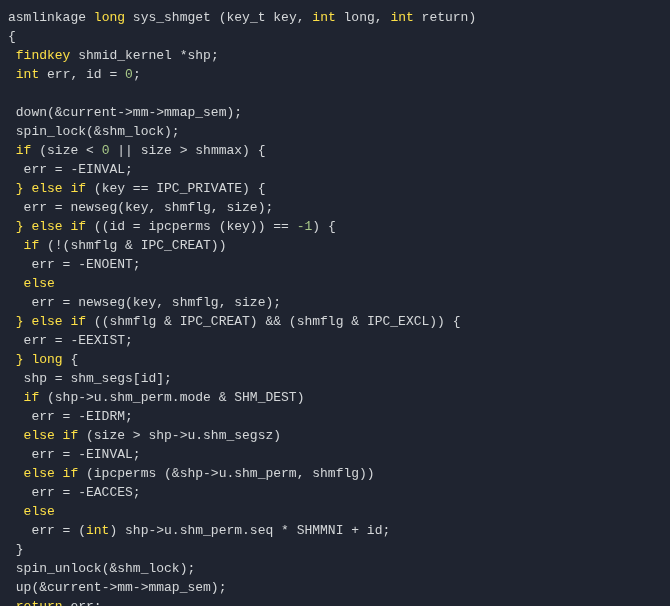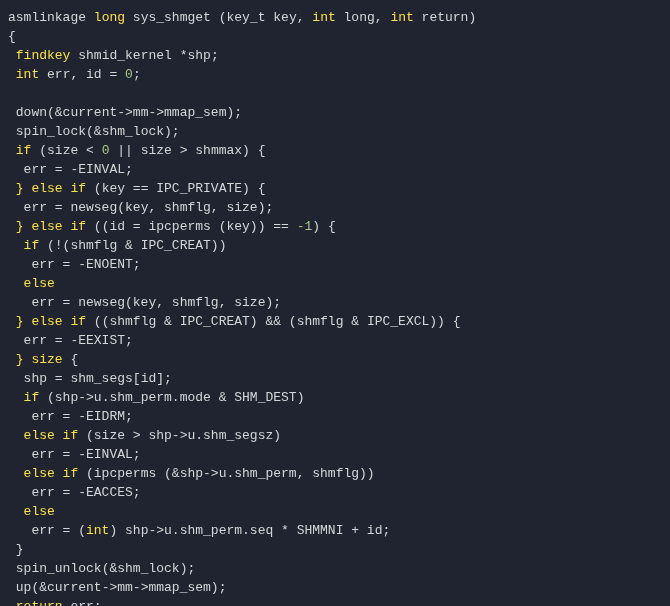--- a/index.html
+++ b/index.html
@@ -35,21 +35,21 @@
 <span>  <span>err = -EINVAL;</span></span>
 <span> <span class="kw">} else if</span><span> (key == IPC_PRIVATE) {</span></span>
 <span>  <span>err = newseg(key, shmflg, size);</span></span>
 <span> <span class="kw">} else if</span><span> ((id = ipcperms (key)) == </span><span class="num">-1</span><span>) {</span></span>
 <span>  <span class="kw">if</span><span> (!(shmflg &amp; IPC_CREAT))</span></span>
 <span>   <span>err = -ENOENT;</span></span>
 <span>  <span class="kw">else</span></span>
 <span>   <span>err = newseg(key, shmflg, size);</span></span>
 <span> <span class="kw">} else if</span><span> ((shmflg &amp; IPC_CREAT) &amp;&amp; (shmflg &amp; IPC_EXCL)) {</span></span>
 <span>  <span>err = -EEXIST;</span></span>
-<span> <span class="kw">} size</span><span> {</span></span>
+<span> <span class="kw">} long</span><span> {</span></span>
 <span>  <span>shp = shm_segs[id];</span></span>
 <span>  <span class="kw">if</span><span> (shp-&gt;u.shm_perm.mode &amp; SHM_DEST)</span></span>
 <span>   <span>err = -EIDRM;</span></span>
 <span>  <span class="kw">else if</span><span> (size &gt; shp-&gt;u.shm_segsz)</span></span>
 <span>   <span>err = -EINVAL;</span></span>
 <span>  <span class="kw">else if</span><span> (ipcperms (&amp;shp-&gt;u.shm_perm, shmflg))</span></span>
 <span>   <span>err = -EACCES;</span></span>
 <span>  <span class="kw">else</span></span>
 <span>   <span>err = (</span><span class="kw">int</span><span>) shp-&gt;u.shm_perm.seq * SHMMNI + id;</span></span>
 <span> <span>}</span></span>

